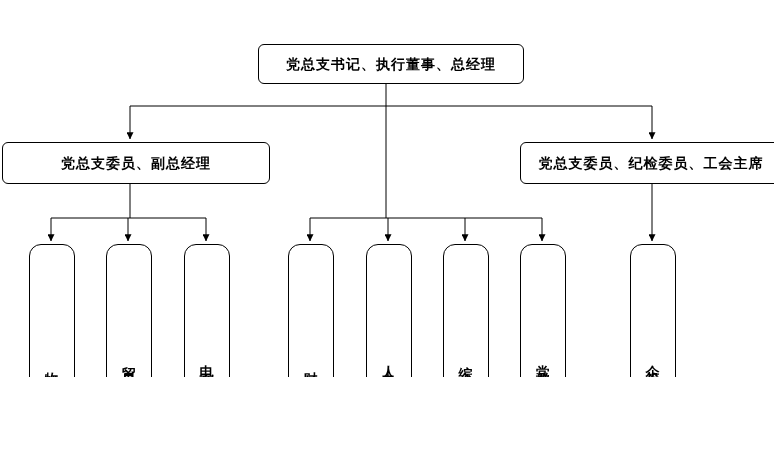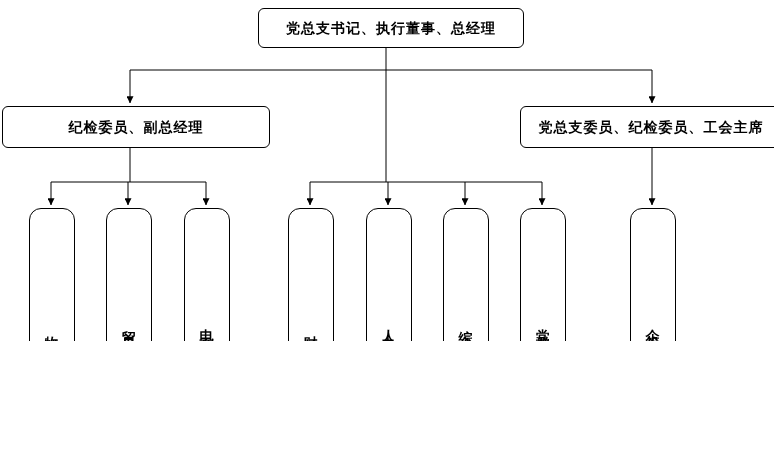--- a/index.html
+++ b/index.html
@@ -4,20 +4,21 @@
 <style>
   html, body { margin: 0; padding: 0; background: #ffffff; }
   .canvas {
     position: relative;
     width: 774px;
     height: 341px;
     background: #ffffff;
     font-family: "Liberation Sans", "DejaVu Sans", sans-serif;
     color: #000;
     overflow: hidden;
+    margin-top: 36px;
   }
   .connectors {
     position: absolute;
     left: 0; top: 0;
     width: 774px; height: 471px;
     pointer-events: none;
   }
   .node {
     position: absolute;
     background: #ffffff;
@@ -77,21 +78,21 @@
       <line x1="388" y1="182" x2="388" y2="205" marker-end="url(#arrow)"></line>
       <line x1="465" y1="182" x2="465" y2="205" marker-end="url(#arrow)"></line>
       <line x1="542" y1="182" x2="542" y2="205" marker-end="url(#arrow)"></line>
 
       <line x1="652" y1="146" x2="652" y2="205" marker-end="url(#arrow)"></line>
     </g>
   </svg>
 
   <div class="node lvl root-box">党总支书记、执行董事、总经理</div>
 
-  <div class="node lvl mgr-left">纪检委员、副总经理</div>
+  <div class="node lvl mgr-left">党总支委员、副总经理</div>
 
   <div class="node lvl mgr-right">党总支委员、纪检委员、工会主席</div>
 
   <div class="node dept" style="left:29px">
     <span>物流港</span>
   </div>
   <div class="node dept" style="left:106px">
     <span>贸易服务部</span>
   </div>
   <div class="node dept" style="left:184px">

